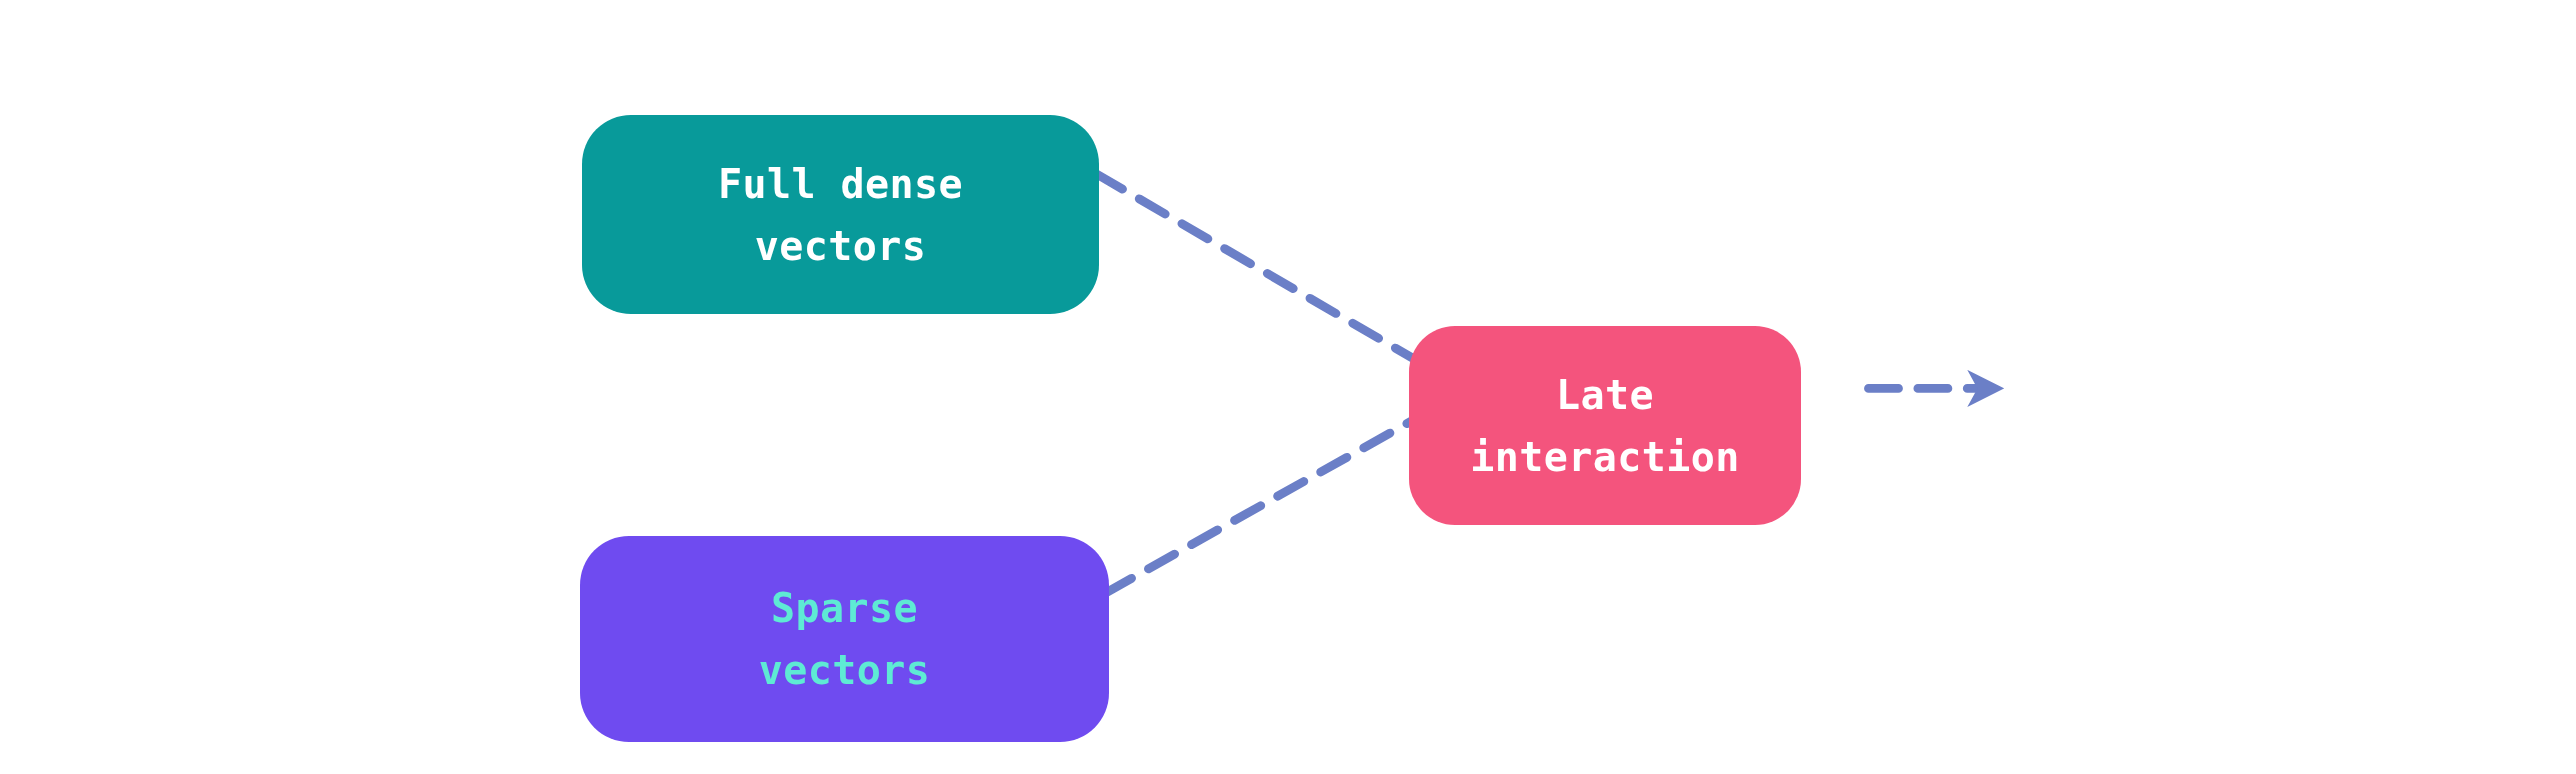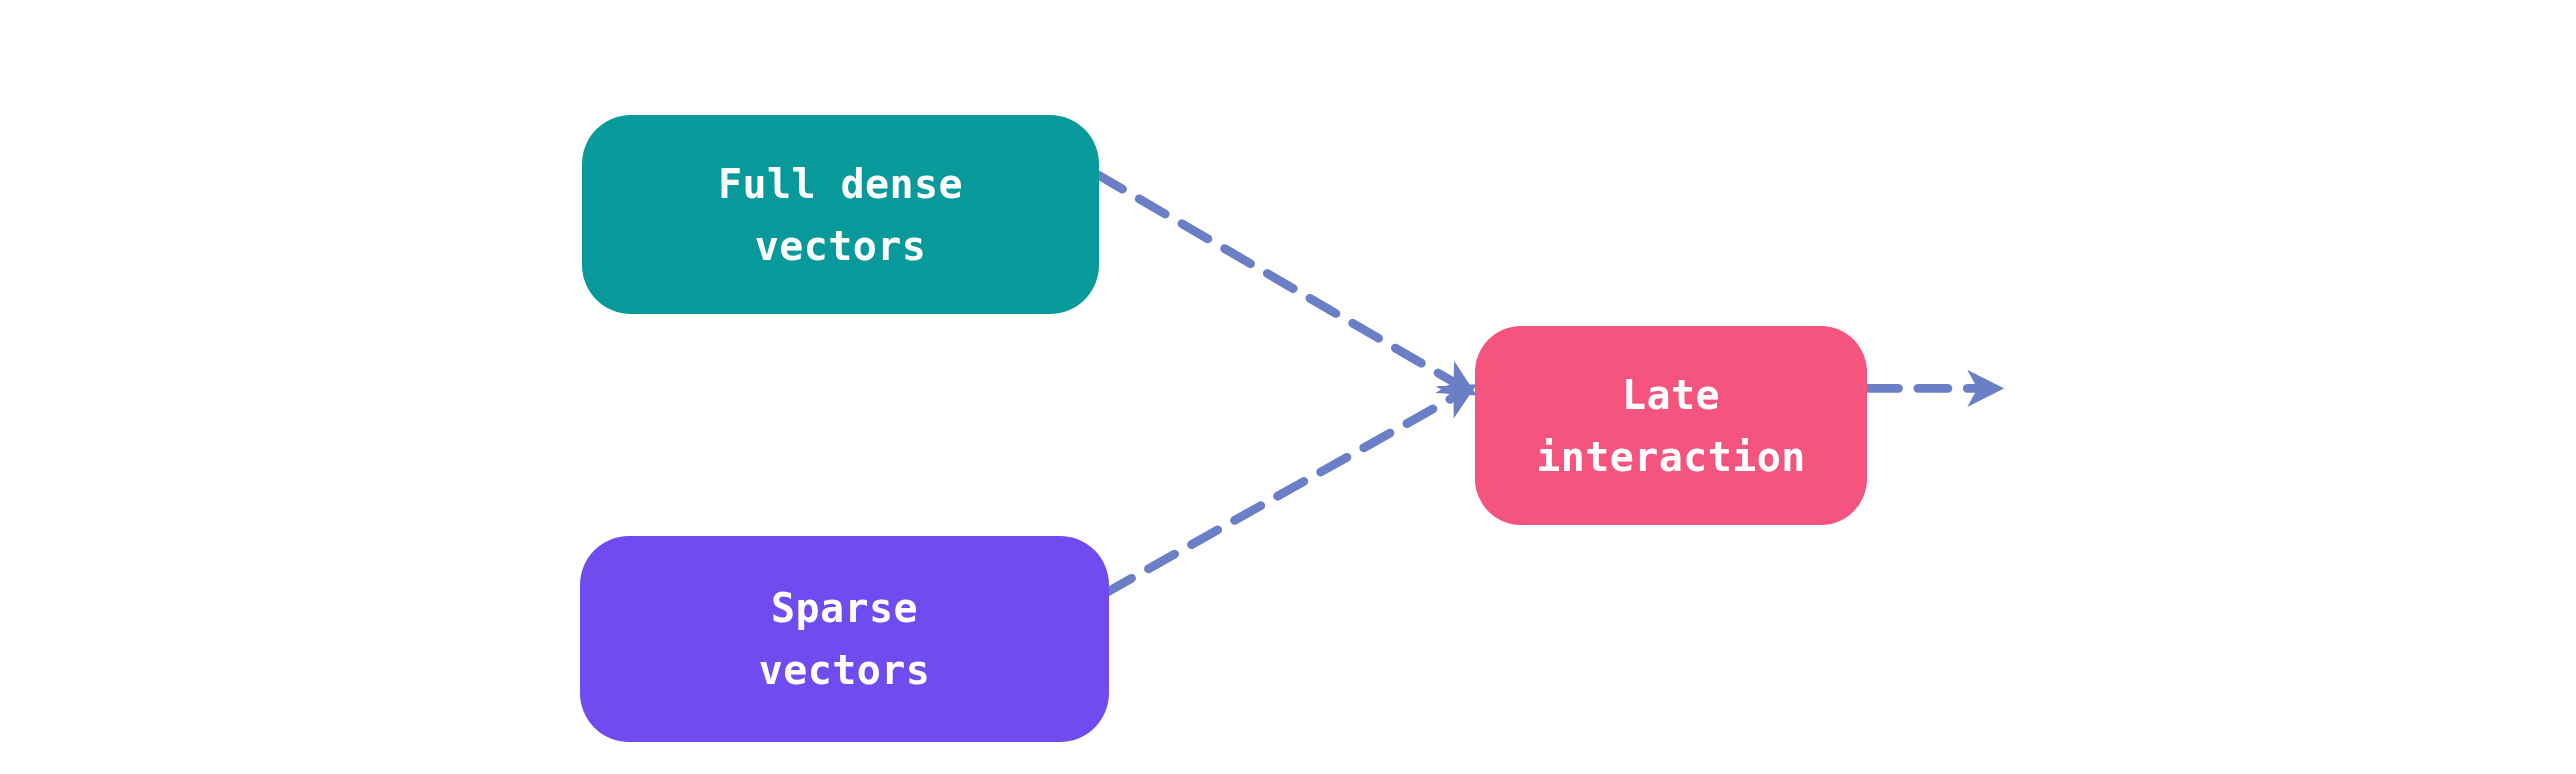--- a/index.html
+++ b/index.html
@@ -95,24 +95,24 @@
     <path d="M 1253 672 L 1655 446" fill="none" stroke="#6b7fc7" stroke-width="10" stroke-linecap="round" stroke-dasharray="34 22" marker-end="url(#arrowhead-converge)"></path>
 
     <path d="M 2118 440 L 2250 440" fill="none" stroke="#6b7fc7" stroke-width="10" stroke-linecap="round" stroke-dasharray="34 22" marker-end="url(#arrowhead-out)"></path>
   </svg>
 
   <div class="node" id="node-full-dense-vectors" style="left: 582px; top: 71px; width: 517px; height: 199px; background: rgb(8, 154, 154); color: rgb(255, 255, 255);">
     <span class="node-label">Full dense
 vectors</span>
   </div>
 
-  <div class="node" id="node-sparse-vectors" style="left: 580px; top: 492px; width: 529px; height: 206px; background: rgb(111, 75, 240); color: #ffffff;">
+  <div class="node" id="node-sparse-vectors" style="left: 580px; top: 492px; width: 529px; height: 206px; background: rgb(111, 75, 240); color: #5eead4;">
     <span class="node-label">Sparse
 vectors</span>
   </div>
 
-  <div class="node" id="node-late-interaction" style="left: 1475px; top: 282px; width: 392px; height: 199px; background: rgb(244, 84, 125); color: rgb(255, 255, 255);">
+  <div class="node" id="node-late-interaction" style="left: 1409px; top: 282px; width: 392px; height: 199px; background: rgb(244, 84, 125); color: rgb(255, 255, 255);">
     <span class="node-label">Late
 interaction</span>
   </div>
 
 </div>
 
 
 </body></html>

